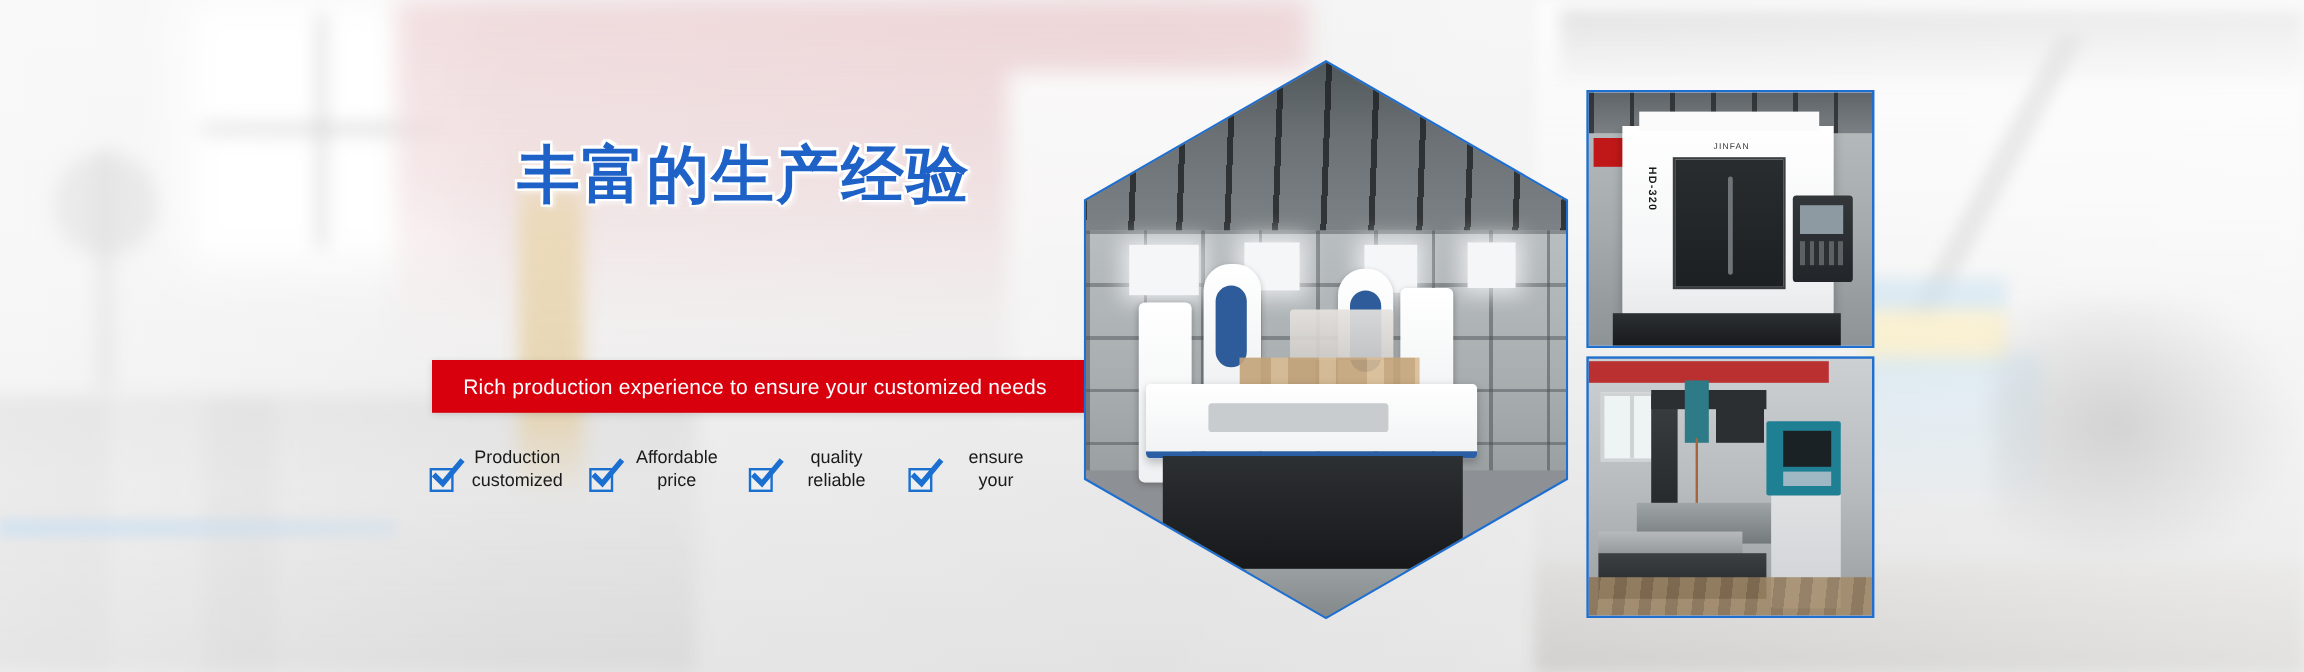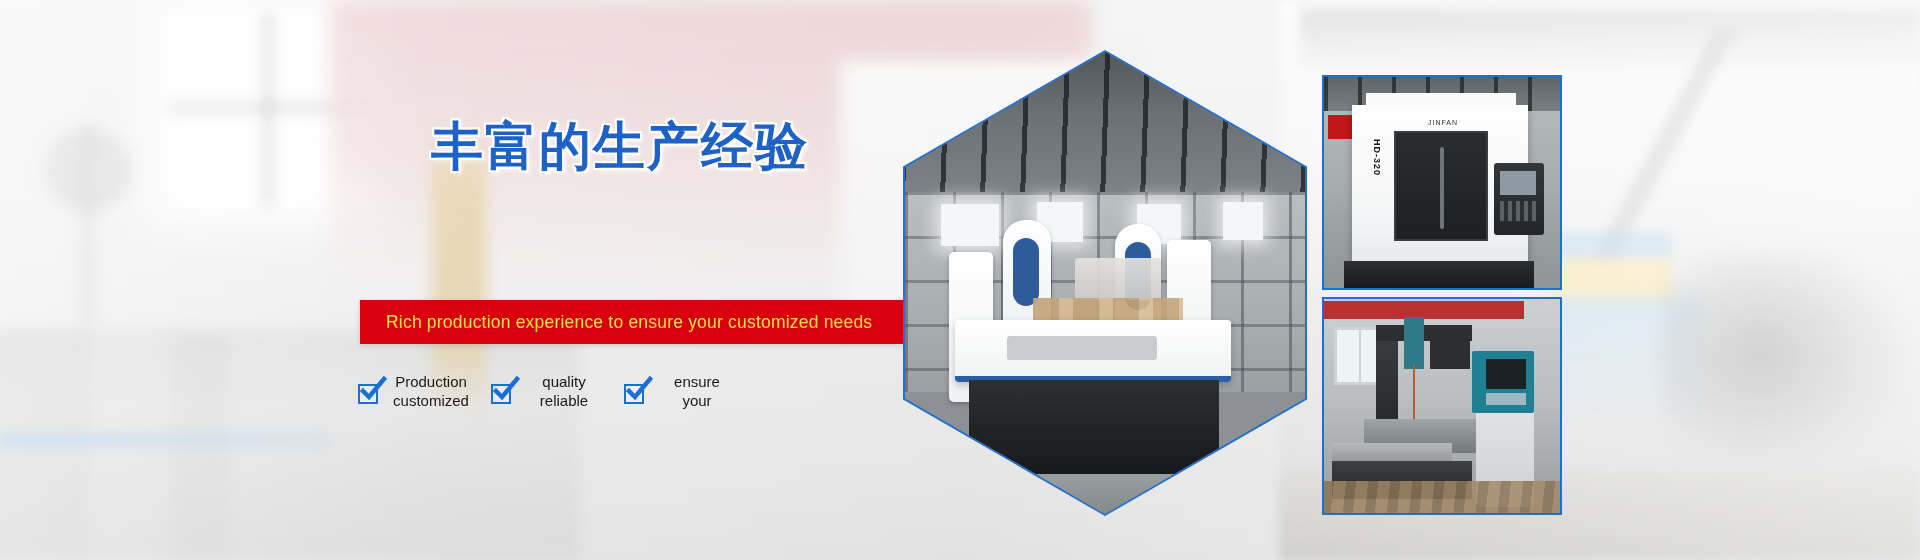--- a/index.html
+++ b/index.html
@@ -138,31 +138,31 @@
   .headline .l2{ display:block; }
 
   
   .red-banner{
     position:absolute; left:360px; top:300px; width:545px; height:44px;
     background:#d9000d;
     display:flex; align-items:center;
     box-shadow:0 2px 6px rgba(0,0,0,.12);
   }
   .red-banner .txt{
-    color:#fde047; font-size:17.5px; letter-spacing:.2px;
+    color:#ffffff; font-size:17.5px; letter-spacing:.2px;
     padding-left:26px; white-space:nowrap;
   }
 
   
   .features{
     position:absolute; left:358px; top:372px; width:560px;
     display:flex; align-items:flex-start; gap:0;
   }
   .feature{
-    display:flex; align-items:center; width:133px;
+    display:flex; align-items:flex-end; width:133px;
   }
   .chk{
     position:relative; width:20px; height:20px;
     border:2px solid #1b6fd0; flex:0 0 auto; margin-top:5px;
     background:rgba(255,255,255,.25);
   }
   .chk svg{ position:absolute; left:-1px; top:-8px; width:26px; height:26px; overflow:visible; }
   .feature .lbl{
     margin-left:9px; font-size:15px; line-height:19px; color:#1a1a1a;
     text-align:center; width:88px;
@@ -353,20 +353,31 @@
         <svg viewBox="0 0 26 26" aria-hidden="true">
           <path d="M4 13 L10 19 L25 1" fill="none" stroke="#1b6fd0" stroke-width="4.5" stroke-linecap="square"></path>
         </svg>
       </span>
       <span class="lbl">
         <span>Production</span><br>
         <span>customized</span>
       </span>
     </div>
 
+    <div class="feature">
+      <span class="chk">
+        <svg viewBox="0 0 26 26" aria-hidden="true">
+          <path d="M4 13 L10 19 L25 1" fill="none" stroke="#1b6fd0" stroke-width="4.5" stroke-linecap="square"></path>
+        </svg>
+      </span>
+      <span class="lbl">
+        <span>Affordable</span><br>
+        <span>price</span>
+      </span>
+    </div>
 
     <div class="feature">
       <span class="chk">
         <svg viewBox="0 0 26 26" aria-hidden="true">
           <path d="M4 13 L10 19 L25 1" fill="none" stroke="#1b6fd0" stroke-width="4.5" stroke-linecap="square"></path>
         </svg>
       </span>
       <span class="lbl">
         <span>quality</span><br>
         <span>reliable</span>

